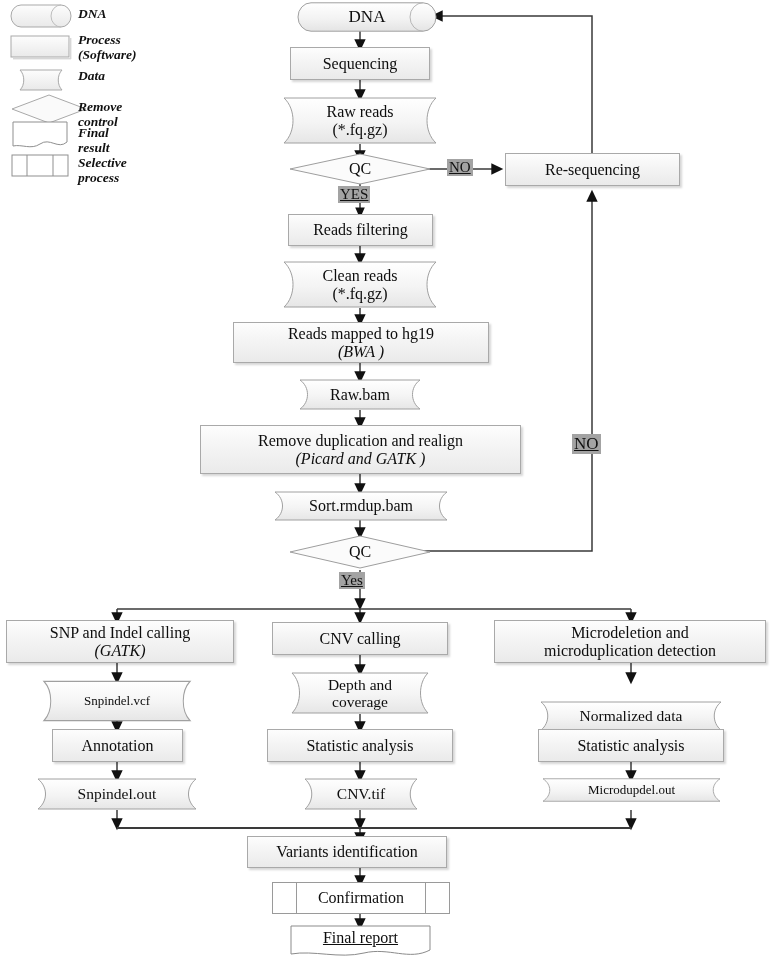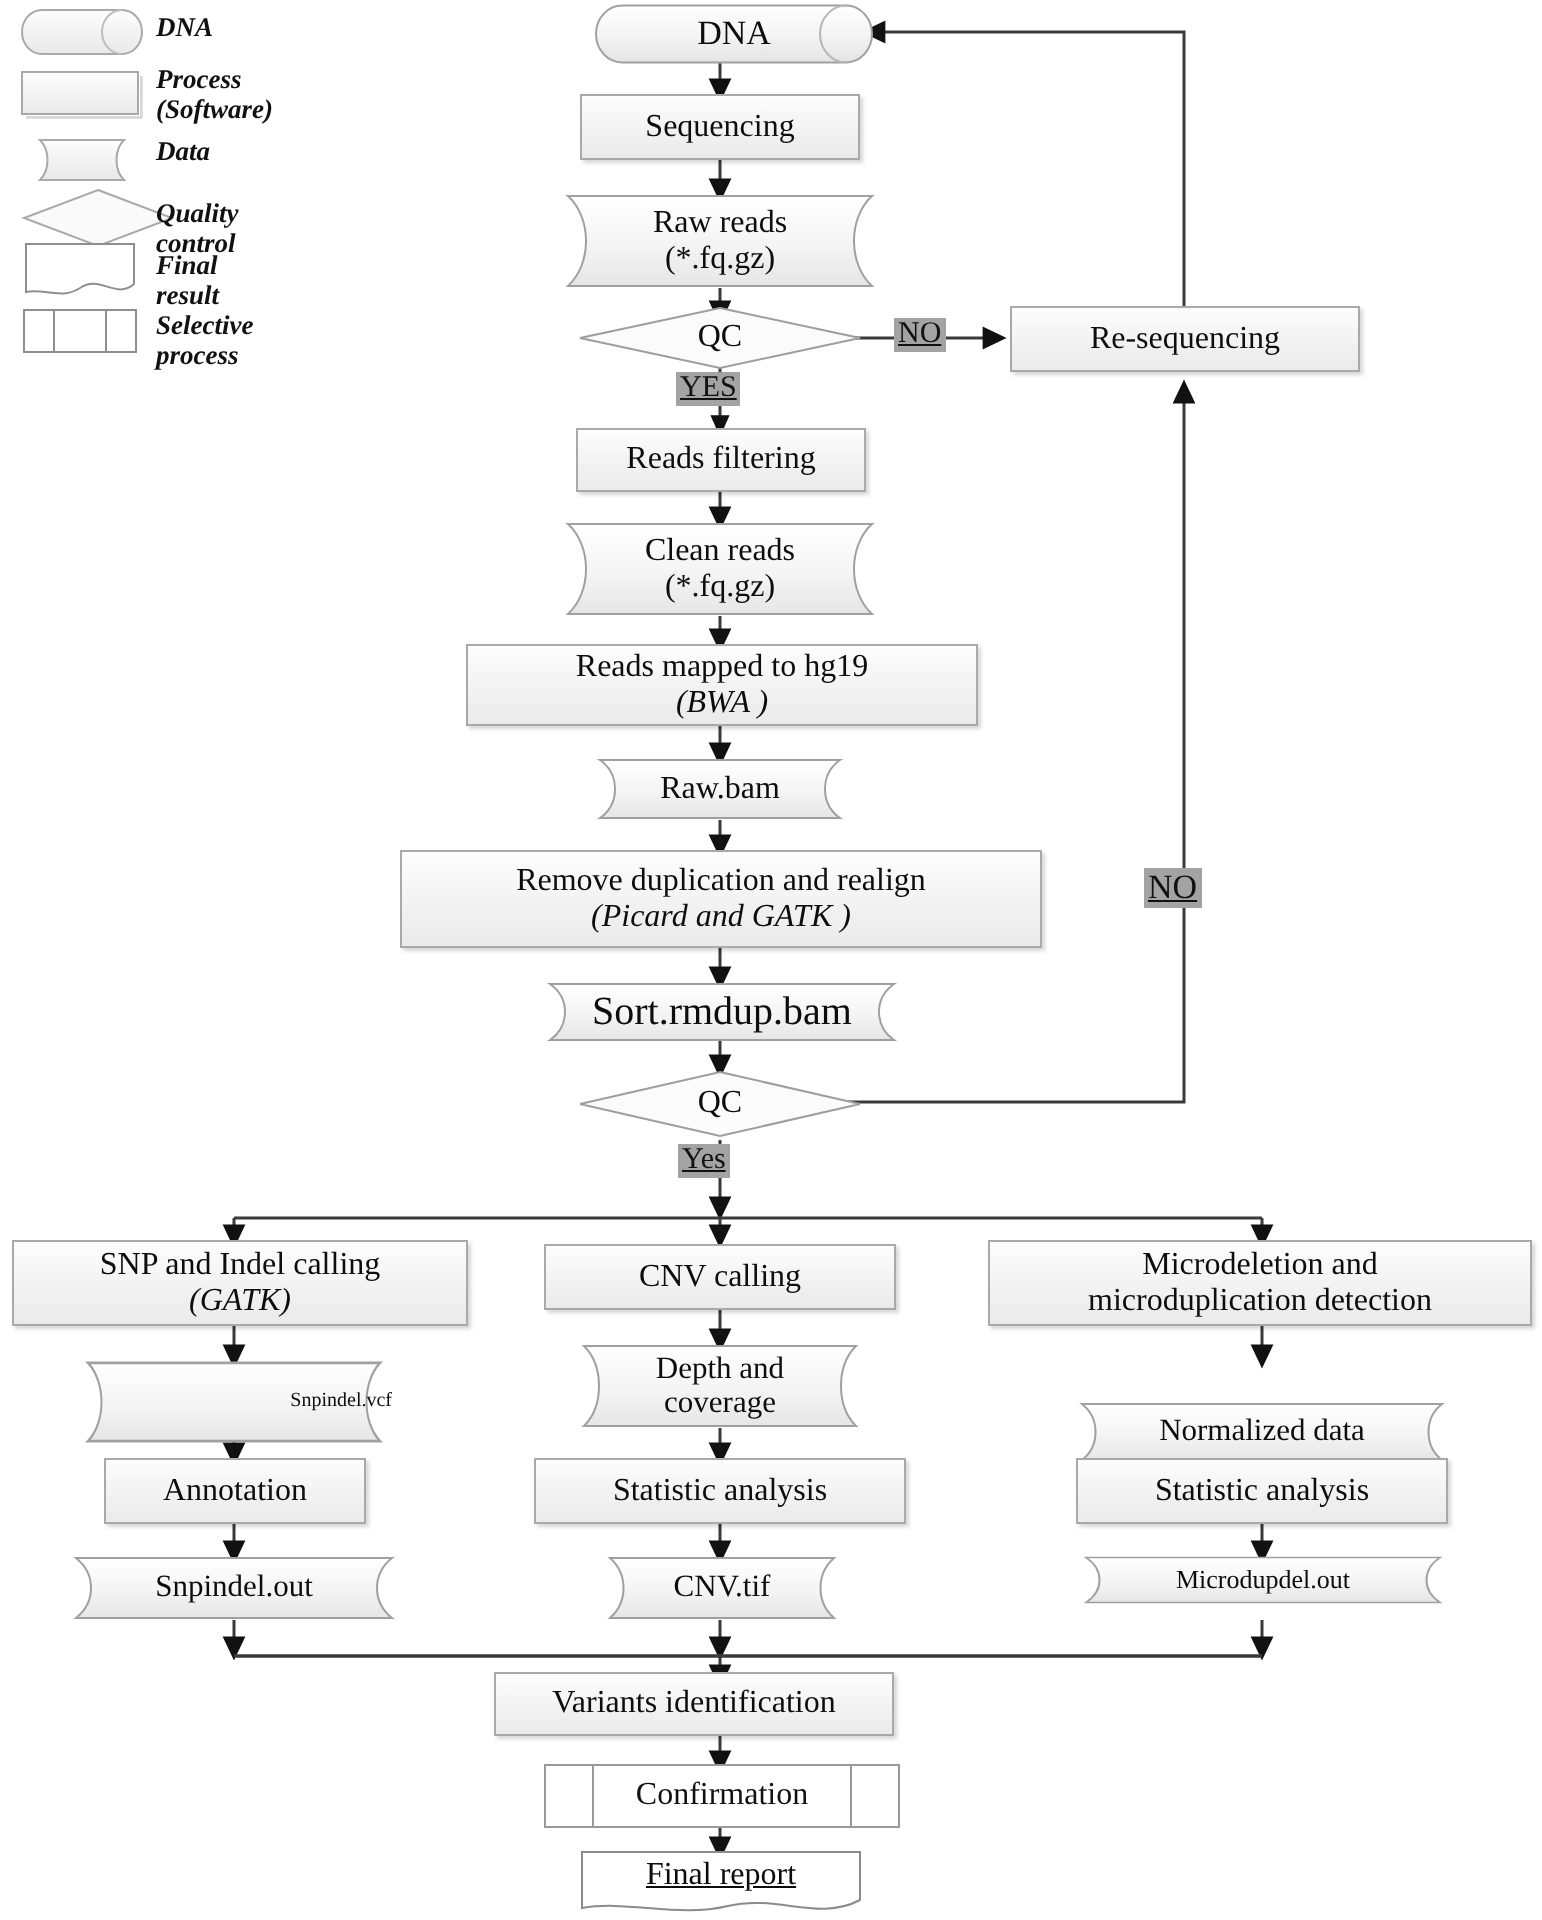--- a/index.html
+++ b/index.html
@@ -214,21 +214,21 @@
       </div>
       <div class="lgtext" style="top:68px;">Data</div>
     </div>
 
     <div class="lgrow">
       <div class="lgshape" style="top:94px;">
         <svg width="78" height="30" viewBox="0 0 78 30">
           <path d="M39,1 L76,15 L39,29 L2,15 Z" fill="#fafafa" stroke="#a9a9a9"></path>
         </svg>
       </div>
-      <div class="lgtext" style="top:99px;">Quality control</div>
+      <div class="lgtext" style="top:99px;">Remove control</div>
     </div>
 
     <div class="lgrow">
       <div class="lgshape" style="top:120px;">
         <svg width="62" height="30" viewBox="0 0 62 30">
           <path d="M3,2 H57 V22 C48,30 40,17 30,24 C21,30 12,24 3,26 Z" fill="#fff" stroke="#8f8f8f"></path>
         </svg>
       </div>
       <div class="lgtext" style="top:125px;">Final result</div>
     </div>
@@ -322,21 +322,21 @@
     <span class="lbl">Raw.bam</span>
   </div>
 
   <div class="node proc" style="left:200px;top:425px;width:321px;height:49px;font-size:16px;">
     <span class="lbl">
       <span>Remove duplication and realign</span><br>
       <span class="it">(Picard and GATK )</span>
     </span>
   </div>
 
-  <div class="node data" style="left:265px;top:491px;width:192px;height:30px;font-size:20px;">
+  <div class="node data" style="left:265px;top:491px;width:192px;height:30px;font-size:16px;">
     <svg class="tapebg" viewBox="0 0 192 30" preserveAspectRatio="none">
       <path d="M10,1 H182 C172,8 172,22 182,29 H10 C20,22 20,8 10,1 Z" fill="url(#gtape1)" stroke="#a0a0a0"></path>
     </svg>
     <span class="lbl">Sort.rmdup.bam</span>
   </div>
 
   <div class="node dia" style="left:288px;top:535px;width:144px;height:34px;font-size:16px;">
     <svg class="diabg" viewBox="0 0 144 34" preserveAspectRatio="none">
       <path d="M72,1 L142,17 L72,33 L2,17 Z" fill="#fbfbfb" stroke="#9e9e9e"></path>
     </svg>
@@ -344,21 +344,21 @@
   </div>
   <div class="elabel" style="left:572px;top:434px;font-size:17px;">NO</div>
   <div class="elabel" style="left:339px;top:572px;">Yes</div>
 
   <div class="node proc" style="left:6px;top:620px;width:228px;height:43px;font-size:16px;">
     <span class="lbl">
       <span>SNP and Indel calling</span><br>
       <span class="it">(GATK)</span>
     </span>
   </div>
-  <div class="node data" style="left:34px;top:680px;width:166px;height:42px;font-size:10px;text-align:right;">
+  <div class="node data" style="left:34px;top:680px;width:166px;height:42px;font-size:13px;">
     <svg class="tapebg" viewBox="0 0 166 30" preserveAspectRatio="none">
       <path d="M10,1 H156 C147,8 147,22 156,29 H10 C19,22 19,8 10,1 Z" fill="url(#gtape1)" stroke="#a0a0a0"></path>
     </svg>
     <span class="lbl">Snpindel.vcf</span>
   </div>
   <div class="node proc" style="left:52px;top:729px;width:131px;height:33px;font-size:16px;">
     <span class="lbl">Annotation</span>
   </div>
   <div class="node data" style="left:28px;top:778px;width:178px;height:32px;font-size:15.5px;">
     <svg class="tapebg" viewBox="0 0 178 32" preserveAspectRatio="none">

